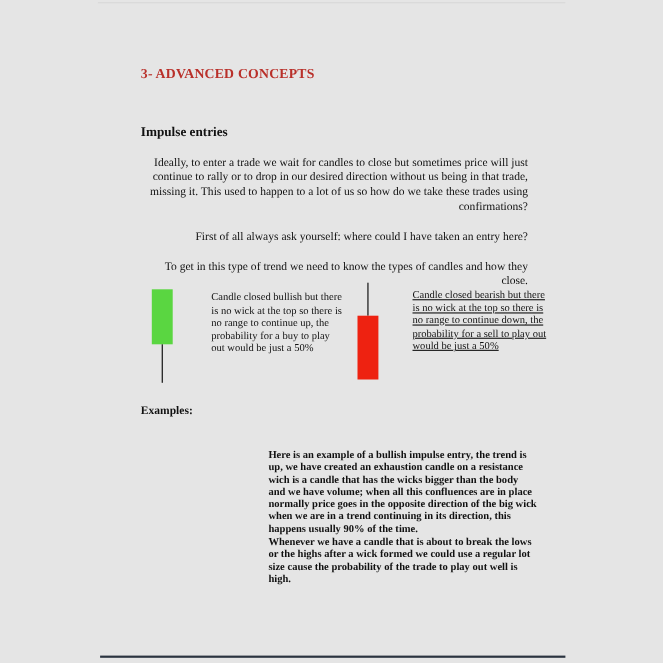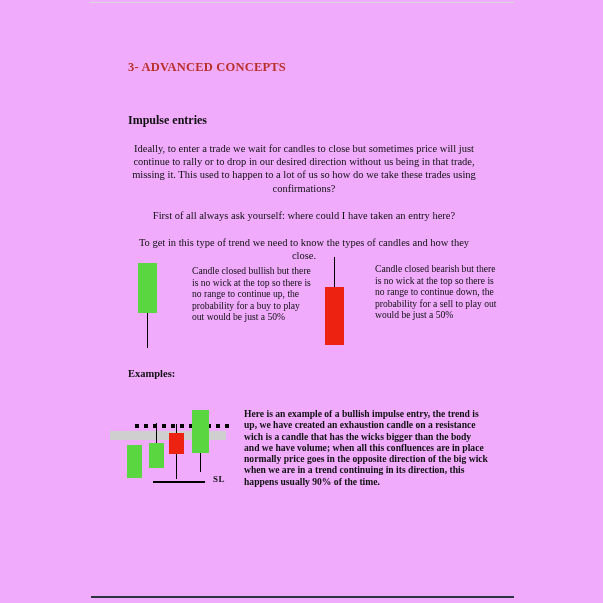--- a/index.html
+++ b/index.html
@@ -14,21 +14,21 @@
     font-family: "Liberation Serif", "DejaVu Serif", serif;
     color: #111111;
     position: relative;
   }
 
   .page {
     position: absolute;
     left: 0; top: 0;
     width: 603px;
     height: 603px;
-    background: #f0abfc;
+    background: #e5e5e5;
   }
 
   .rule-top {
     position: absolute;
     left: 89px;
     top: 2px;
     width: 425px;
     height: 1px;
     background: #d8d8d8;
   }
@@ -64,21 +64,21 @@
     font-size: 12px;
     font-weight: bold;
     color: #111111;
   }
 
   p.body {
     margin: 14px 0 0 0;
     padding: 0;
     font-size: 10.5px;
     line-height: 13.2px;
-    text-align: center;
+    text-align: right;
     color: #111111;
   }
 
   .examples-label {
     position: absolute;
     left: 128px;
     top: 368px;
     font-size: 10.5px;
     font-weight: bold;
     color: #111111;
@@ -152,21 +152,21 @@
   }
 
   .note {
     position: absolute;
     font-size: 9.6px;
     line-height: 11.6px;
     color: #111111;
     width: 120px;
   }
   .note-left { left: 54px; top: 10px; }
-  .note-right { left: 50px; top: 8px; width: 122px; }
+  .note-right { left: 50px; top: 8px; width: 122px; text-decoration: underline; }
 
   
   .chart {
     position: absolute;
     left: 105px;
     top: 400px;
     width: 130px;
     height: 100px;
   }
   .zone {
@@ -286,46 +286,21 @@
         <div class="wick"></div>
         <div class="body"></div>
       </div>
       <div class="note note-right">Candle closed bearish but there is no wick at the top so there is no range to continue down, the probability for a sell to play out would be just a 50%</div>
     </div>
 
   </div>
 
   <div class="examples-label">Examples:</div>
 
-  <div class="chart">
-    <div class="zone"></div>
-    <div class="dotted"></div>
-
-    <div class="c c-green c1">
-      <div class="cb"></div>
-    </div>
-
-    <div class="c c-green c2">
-      <div class="cw"></div>
-      <div class="cb"></div>
-    </div>
-
-    <div class="c c-red c3">
-      <div class="cw"></div>
-      <div class="cb"></div>
-    </div>
-
-    <div class="c c-green c4">
-      <div class="cw"></div>
-      <div class="cb"></div>
-    </div>
-
-    <div class="sl-line"></div>
-    <div class="sl-label">SL</div>
-  </div>
 
   <div class="example-text">
     <p>Here is an example of a bullish impulse entry, the trend is up, we have created an exhaustion candle on a resistance wich is a candle that has the wicks bigger than the body and we have volume; when all this confluences are in place normally price goes in the opposite direction of the big wick when we are in a trend continuing in its direction, this happens usually 90% of the time.</p>
+    <p>Whenever we have a candle that is about to break the lows or the highs after a wick formed we could use a regular lot size cause the probability of the trade to play out well is high.</p>
   </div>
 
   <div class="rule-bottom"></div>
 
 </div>
 
 </body></html>

